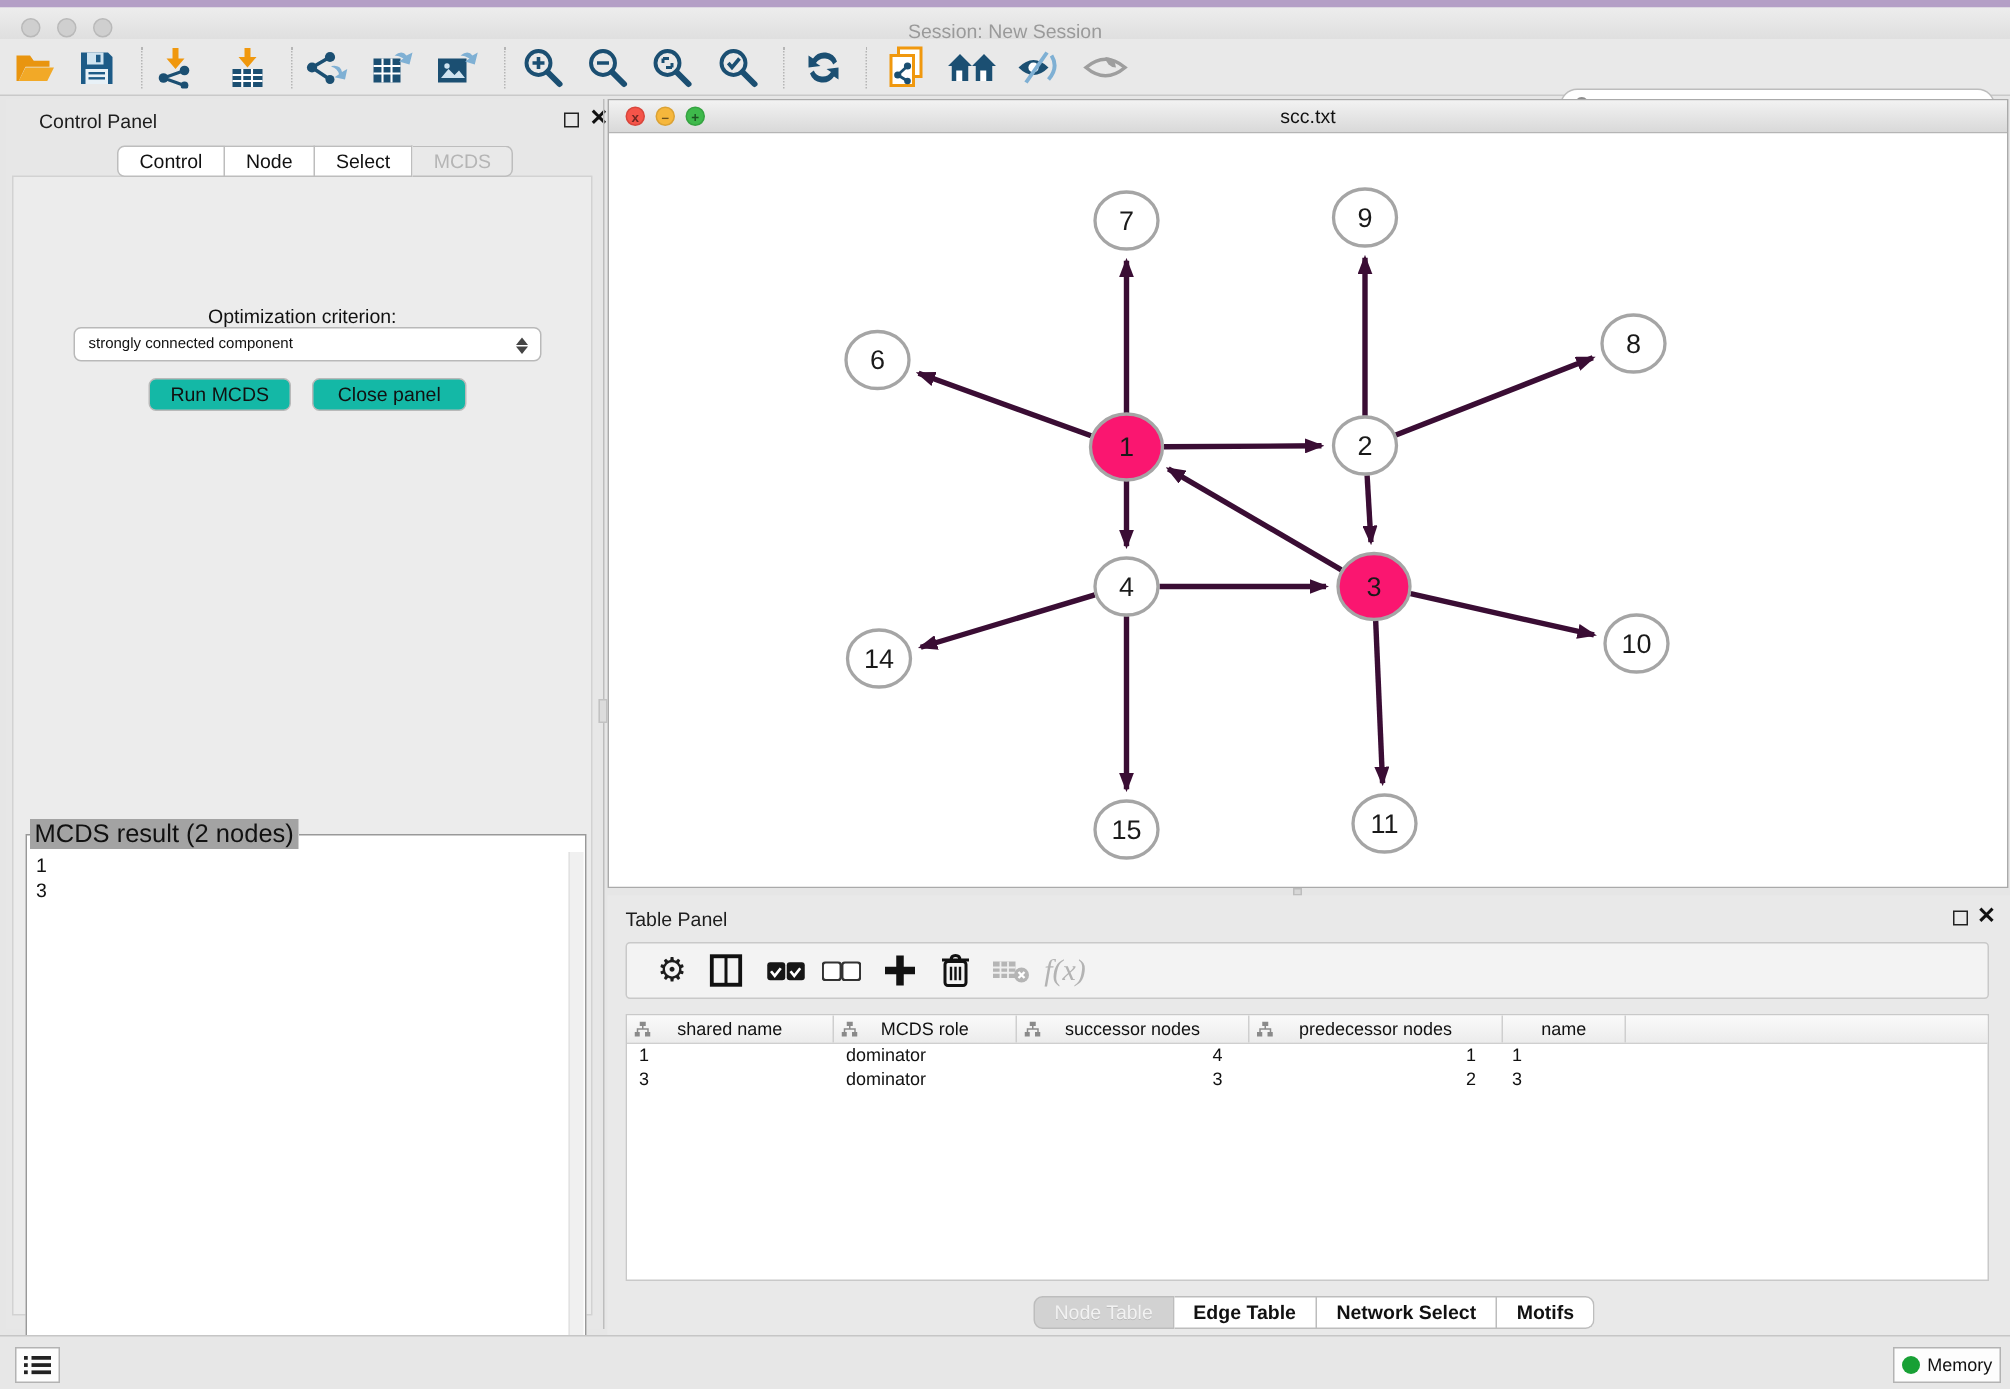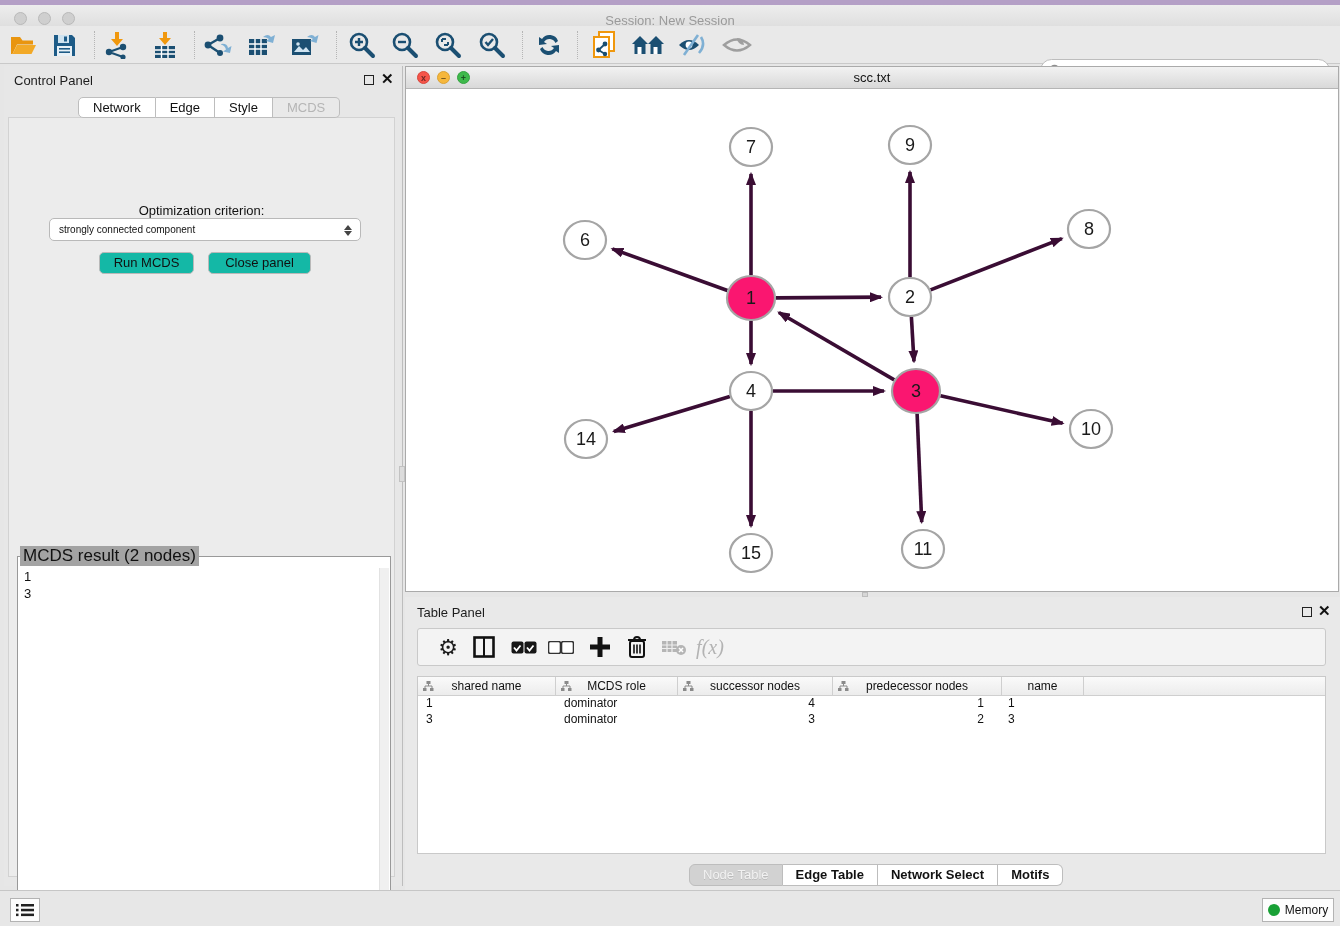--- a/index.html
+++ b/index.html
@@ -11,21 +11,21 @@
   .traffic { position:absolute; top:7px; width:13px; height:13px; border-radius:50%; background:#cfcfcf; border:1px solid #b9b9b9; }
   .win-title { position:absolute; top:5px; left:0; width:1340px; text-align:center; font-size:13px; color:#9a9a9a; line-height:21px; }
 
   .toolbar { position:absolute; left:0; top:26px; width:1340px; height:38px; background:#e9e9e9; border-bottom:1px solid #c9c9c9; }
   .tb-icon { position:absolute; top:3px; width:34px; height:32px; display:flex; align-items:center; justify-content:center; cursor:default; }
   .tb-sep { position:absolute; top:5px; height:28px; width:0; border-left:1px dotted #b5b5b5; }
   .searchbox { position:absolute; left:1040px; top:33px; width:290px; height:23px; background:#fff; border:1px solid #bdbdbd; border-radius:12px; display:flex; align-items:center; padding-left:8px; }
 
   
   .cpanel { position:absolute; left:4px; top:66px; width:396px; height:820px; background:#e7e7e7; }
-  .cpanel-header { position:absolute; left:0; top:0; width:100%; height:28px;text-decoration:underline; }
+  .cpanel-header { position:absolute; left:12px; top:0; width:100%; height:28px;text-decoration:underline; }
   .panel-title { position:absolute; left:10px; top:7px; font-size:13px; color:#1d1d1d; }
   .wbtn-max { position:absolute; width:10px; height:10px; border:1.5px solid #222; top:9px; }
   .wbtn-close { position:absolute; top:4px; font-size:15px; font-weight:bold; color:#111; line-height:18px; }
 
   .ctab-row { position:absolute; top:31px; left:74px; height:21px; display:flex; z-index:3; }
   .ctab { height:21px; line-height:19px; font-size:13px; padding:0 14px; background:#fff; border:1px solid #bdbdbd; border-left:none; color:#111; text-align:center; }
   .ctab.first { border-left:1px solid #bdbdbd; border-radius:5px 0 0 5px; }
   .ctab.last { border-radius:0 5px 5px 0; }
   .ctab.active { background:#e9e9e9; color:#b5b5b5; }
 
@@ -233,23 +233,23 @@
   </div>
 </div>
 
 <div class="cpanel">
   <div class="cpanel-header">
     <span class="panel-title">Control Panel</span>
     <span class="wbtn-max" style="left:360px"></span>
     <span class="wbtn-close" style="left:377px">✕</span>
   </div>
   <div class="ctab-row">
-    <div class="ctab first">Network</div>
-    <div class="ctab">Edge</div>
-    <div class="ctab">Style</div>
+    <div class="ctab first">Control</div>
+    <div class="ctab">Node</div>
+    <div class="ctab">Select</div>
     <div class="ctab last active">MCDS</div>
   </div>
   <div class="cbody">
     <div class="opt-label">Optimization criterion:</div>
     <div class="criterion">
       <span>strongly connected component</span>
       <span class="stepper">
           <i class="up"></i>
           <i class="dn"></i>
         </span>

